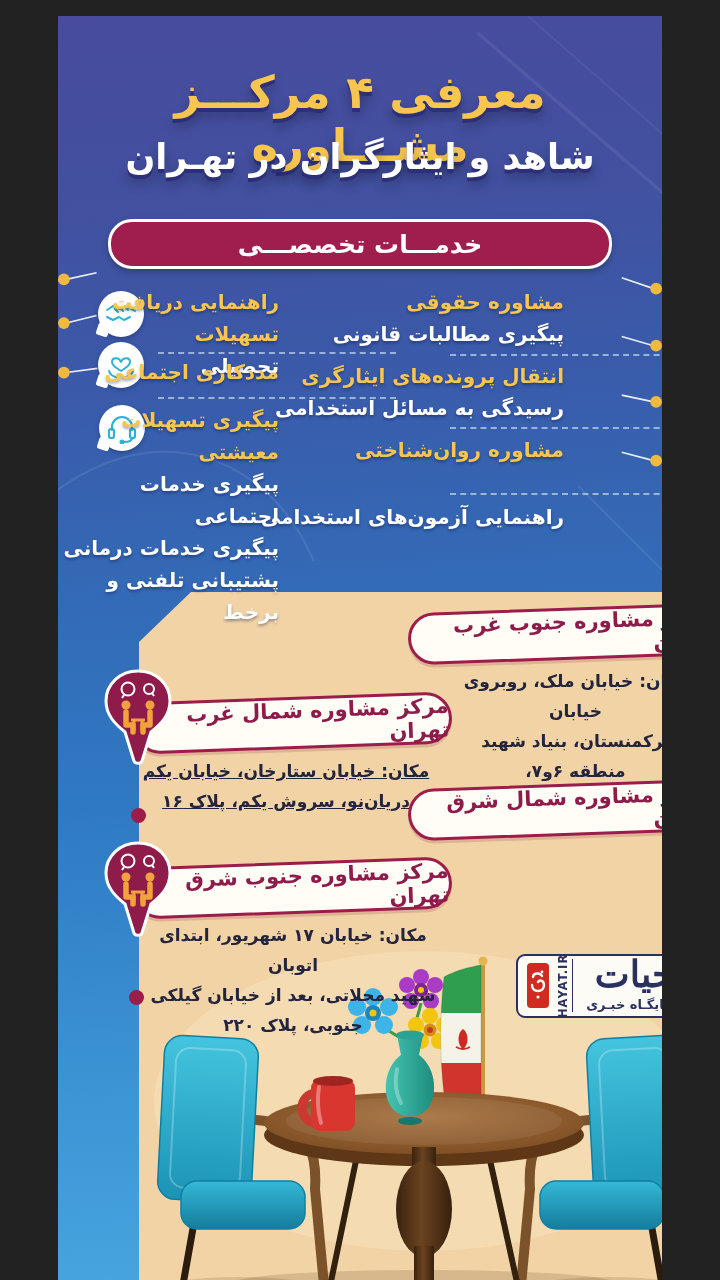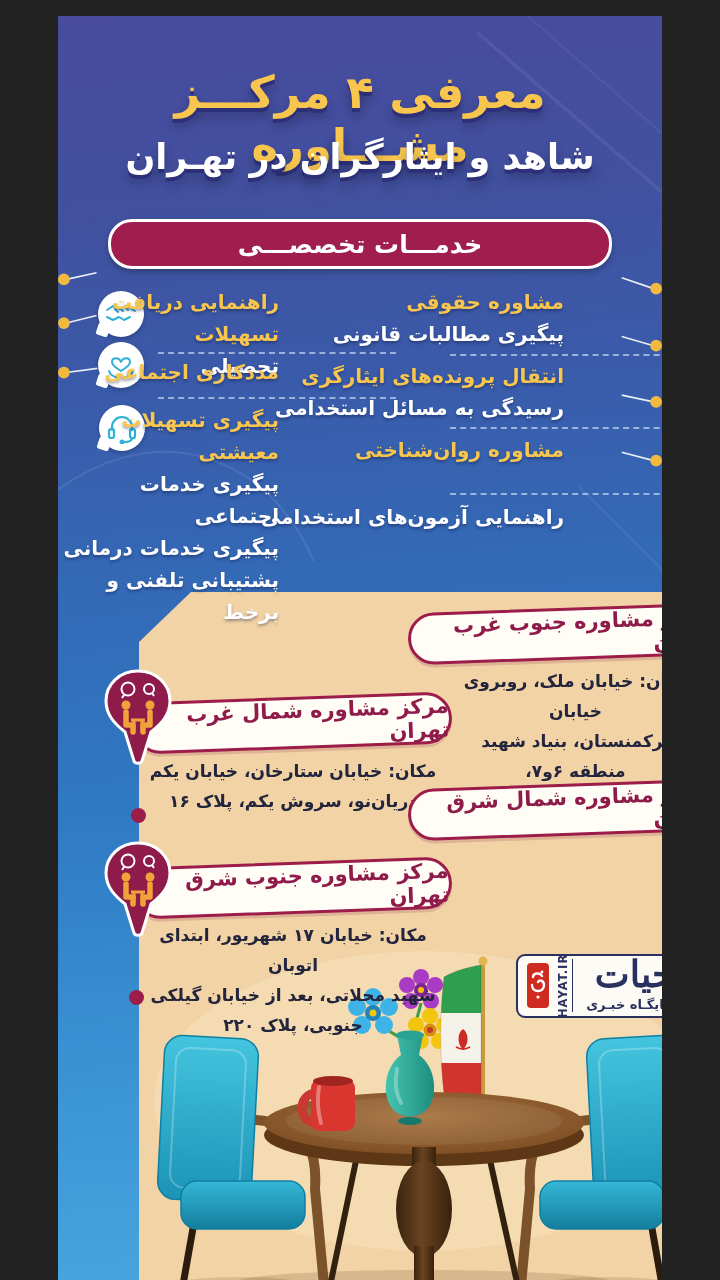--- a/index.html
+++ b/index.html
@@ -343,21 +343,21 @@
       <circle cx="48" cy="21" r="5" fill="none" stroke="#fff" stroke-width="2"></circle>
         <path d="M51,25 l2,3" stroke="#fff" stroke-width="2"></path>
       <circle cx="25" cy="37" r="4.5" fill="#f0a33a"></circle>
         <path d="M25,44 V57 H32 V64" stroke="#f0a33a" stroke-width="5.5" fill="none" stroke-linecap="round" stroke-linejoin="round"></path>
       <circle cx="49" cy="37" r="4.5" fill="#f0a33a"></circle>
         <path d="M49,44 V57 H42 V64" stroke="#f0a33a" stroke-width="5.5" fill="none" stroke-linecap="round" stroke-linejoin="round"></path>
       <path d="M30,52 H44 M33,52 V62 M41,52 V62" stroke="#f0a33a" stroke-width="3"></path>
     </svg>
   </div>
   <div class="pill" style="left:76px;top:681px;width:312px;">مرکز مشاوره شمال غرب تهران</div>
-  <div class="addr" style="left:85px;top:740px;width:300px;">
+  <div class="addr" style="left:78px;top:740px;width:300px;text-decoration:underline;">
     <div>مکان: خیابان ستارخان، خیابان یکم</div>
     <div>دریان‌نو، سروش یکم، پلاک ۱۶</div>
   </div>
   <div class="dotm" style="left:73px;top:792px;"></div>
 
   <div class="pin" style="left:620px;top:742px;">
     <svg width="74" height="98" viewBox="0 0 74 98">
       <path d="M37 3 C19 3 5 16 5 33 C5 47 14 56 24 64 L33 93 C34 96 40 96 41 93 L50 64 C60 56 69 47 69 33 C69 16 55 3 37 3 Z" fill="#8e1b4a" stroke="#fff" stroke-width="3"></path>
       <circle cx="27" cy="21" r="6.5" fill="none" stroke="#fff" stroke-width="2"></circle>
         <path d="M23,27 l-2,3" stroke="#fff" stroke-width="2"></path>

